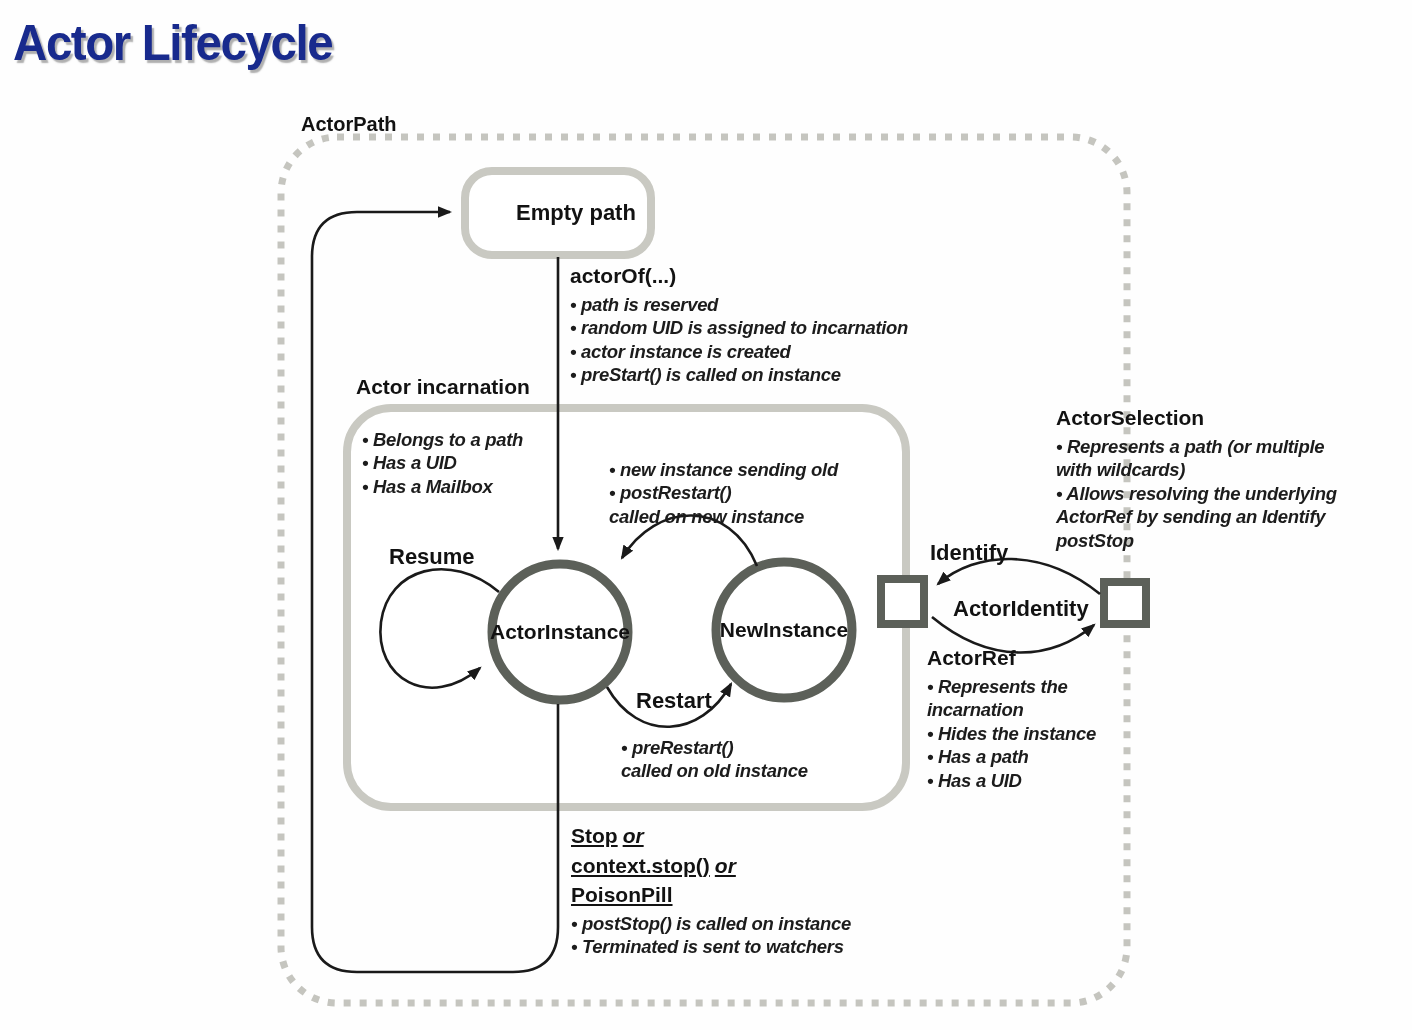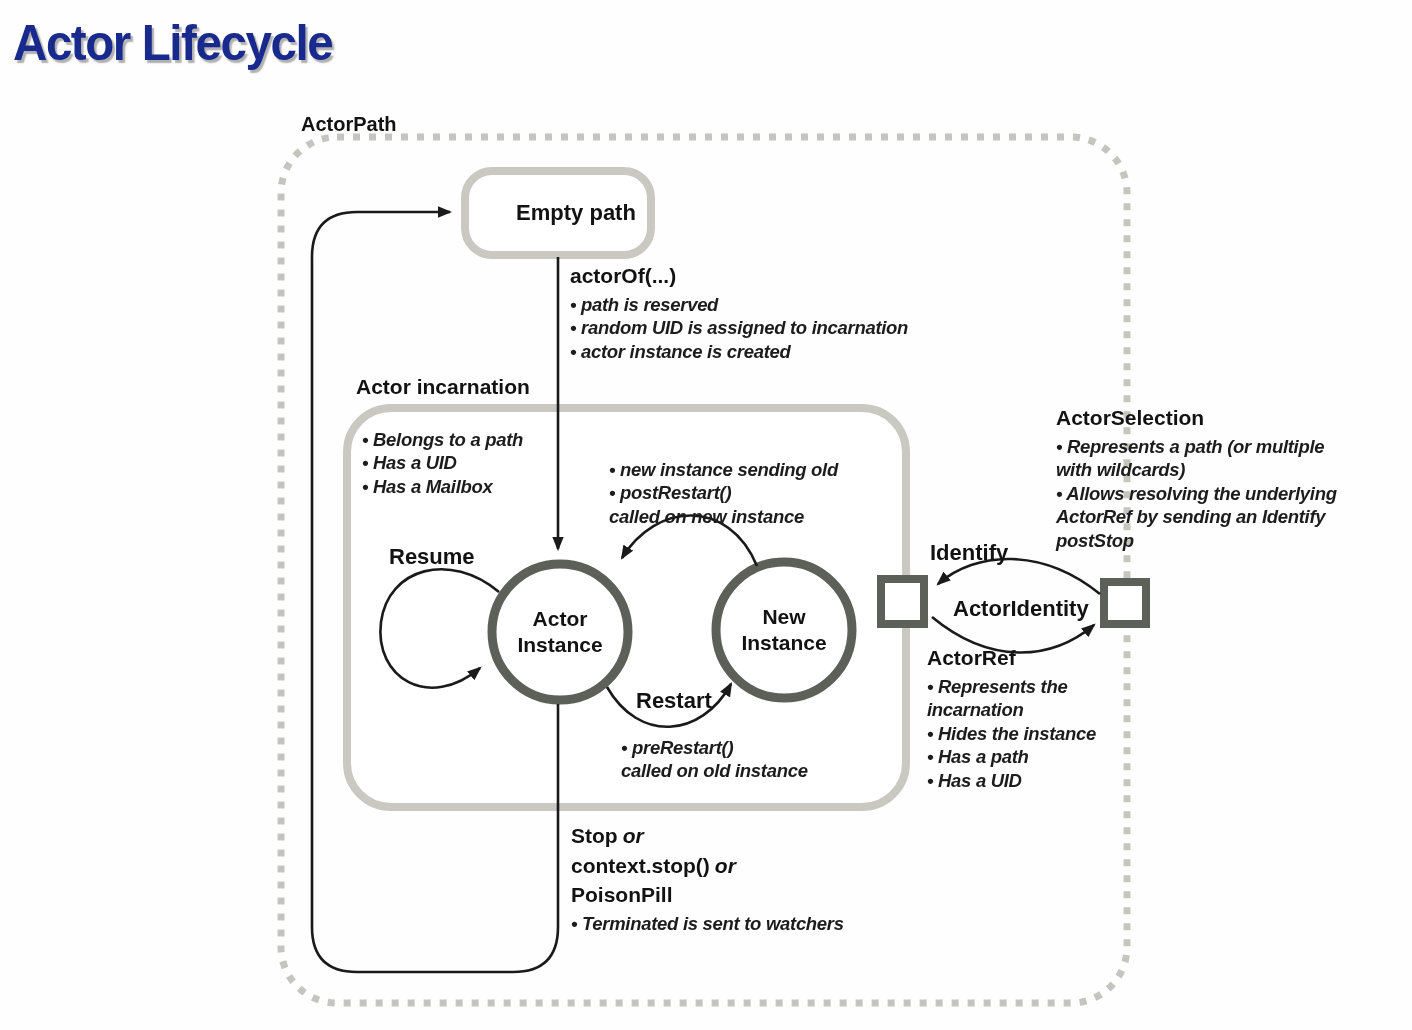--- a/index.html
+++ b/index.html
@@ -25,24 +25,24 @@
   .pagetitle{
     left:13px;top:14px;font-size:50px;font-weight:bold;letter-spacing:-1.5px;
     color:var(--title-color);transform:scaleX(0.95);transform-origin:0 0;
     text-shadow:2.5px 2.5px 1.5px rgba(110,110,110,0.55);
   }
   .h{font-weight:bold;font-size:21px;line-height:24px;color:#121212;}
   .h2{font-weight:bold;font-size:22px;color:#121212;}
   .bul{font-weight:bold;font-style:italic;font-size:18.5px;line-height:23.4px;
        letter-spacing:-0.3px;color:#1c1c1c;}
   .bul div{white-space:nowrap;}
-  .stoph{font-weight:bold;font-size:21px;line-height:29.5px;color:#121212;}
+  .stoph{font-weight:bold;font-size:21px;line-height:29.5px;color:#121212;text-decoration:underline;}
   .stoph .it{font-style:italic;margin-left:5px;}
   .circle-label{
-    position:absolute;display:flex;flex-direction:column;align-items:center;justify-content:center;
+    position:absolute;display:flex;flex-direction:row;align-items:center;justify-content:center;
     font-weight:bold;font-size:21px;line-height:26.5px;color:#121212;text-align:center;
   }
   .boxcenter{position:absolute;display:flex;align-items:center;justify-content:center;
     font-weight:bold;font-size:22px;color:#121212;}
 </style>
 </head>
 <body>
 
 <div id="stage">
 
@@ -78,20 +78,21 @@
 
   <div class="txt h" style="left:291px;top:112px;font-size:20px;margin-left:10px;">ActorPath</div>
 
   <div class="boxcenter" style="left:461px;top:167px;width:230px;height:92px;">Empty path</div>
 
   <div class="txt h" style="left:570px;top:264px;">actorOf(...)</div>
   <div class="txt bul" style="left:570px;top:293px;">
     <div>• path is reserved</div>
     <div>• random UID is assigned to incarnation</div>
     <div>• actor instance is created</div>
+    <div>• preStart() is called on instance</div>
   </div>
 
   <div class="txt h" style="left:356px;top:375px;">Actor incarnation</div>
   <div class="txt bul" style="left:362px;top:428px;">
     <div>• Belongs to a path</div>
     <div>• Has a UID</div>
     <div>• Has a Mailbox</div>
   </div>
 
   <div class="txt bul" style="left:609px;top:458px;">
@@ -122,20 +123,21 @@
       <span>Stop</span><span class="it">or</span>
     </div>
     <div>
       <span>context.stop()</span><span class="it">or</span>
     </div>
     <div>
       <span>PoisonPill</span>
     </div>
   </div>
   <div class="txt bul" style="left:571px;top:912px;">
+    <div>• postStop() is called on instance</div>
     <div>• Terminated is sent to watchers</div>
   </div>
 
   <div class="txt h2" style="left:930px;top:540px;text-align:right;">Identify</div>
   <div class="txt h2" style="left:953px;top:596px;">ActorIdentity</div>
 
   <div class="txt h" style="left:1056px;top:406px;">ActorSelection</div>
   <div class="txt bul" style="left:1056px;top:435px;">
     <div>• Represents a path (or multiple</div>
     <div>with wildcards)</div>

